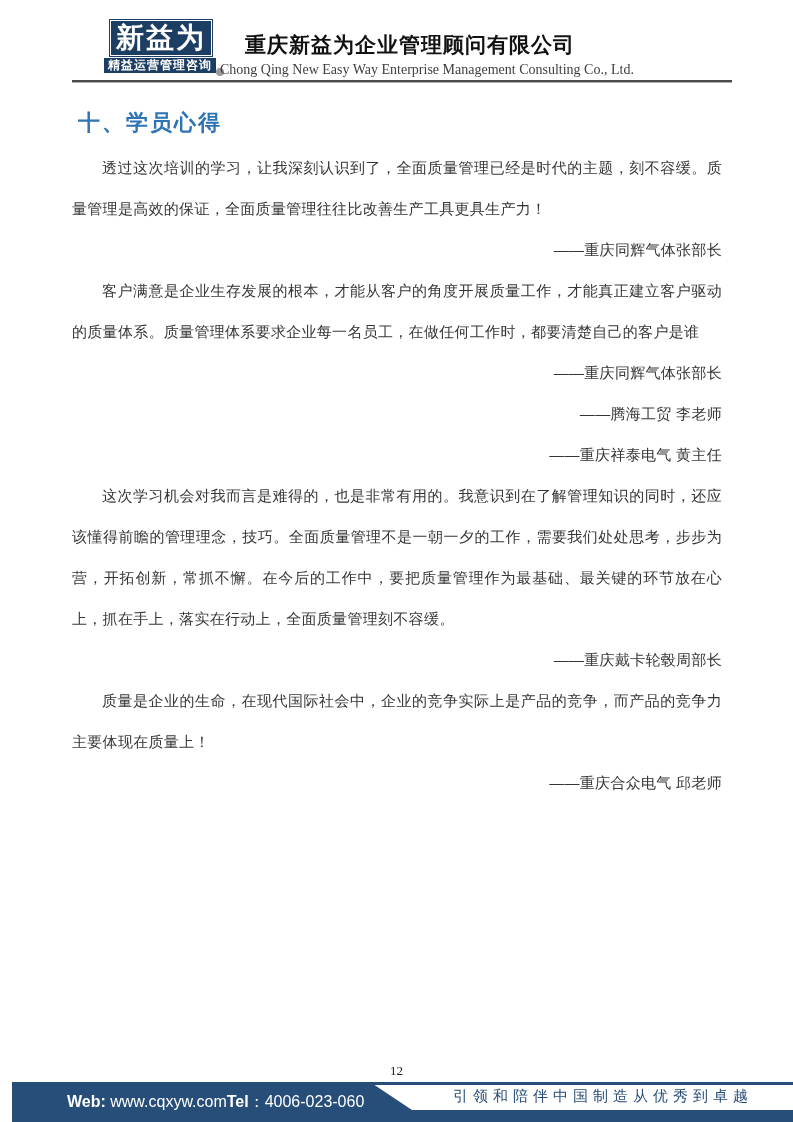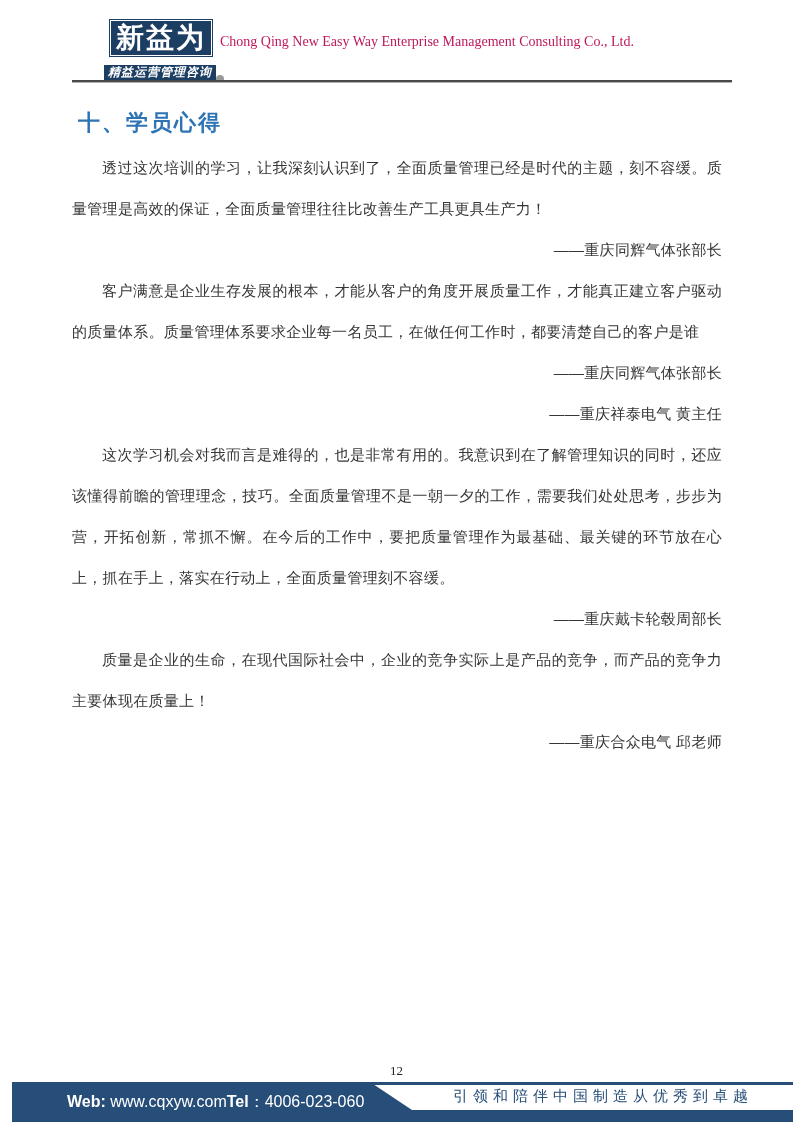--- a/index.html
+++ b/index.html
@@ -17,41 +17,40 @@
   
   .logo { position: absolute; left: 104px; top: 20px; width: 118px; }
   .logo-box {
     width: 102px; height: 36px; margin-left: 6px;
     background: #1d3e63; color: #ffffff;
     font-size: 28px; font-weight: bold; letter-spacing: 2px;
     display: flex; align-items: center; justify-content: center;
     border: 1px solid #ffffff; outline: 1px solid #1d3e63;
   }
   .logo-bar {
-    width: 112px; height: 15px; margin-top: 9px;
+    width: 112px; height: 15px; margin-top: 2px;
     background: #1d3e63; color: #ffffff;
     font-size: 12px; font-weight: bold; letter-spacing: 1px;
     display: flex; align-items: center; justify-content: center;
     white-space: nowrap;
-    font-style: italic;
   }
   .logo-dot {
     position: absolute; right: -2px; bottom: -3px;
     width: 8px; height: 8px; border-radius: 50%;
     background: #9a9a9a;
   }
   .company { position: absolute; left: 220px; top: 31px; width: 380px; text-align: center; }
   .company-cn {
     font-size: 21px; font-weight: bold; color: #111111;
     letter-spacing: 1px; white-space: nowrap;
   }
   .company-en {
     margin-top: 3px;
     font-family: "Liberation Serif", serif;
-    font-size: 14px; color: #be185d; white-space: nowrap;
+    font-size: 14px; color: #404040; white-space: nowrap;
   }
   .header-rule {
     position: absolute; left: 72px; top: 80px; width: 660px; height: 3px;
     background: #4a4a4a; border-bottom: 1px solid #b0b0b0;
   }
 
   
   .doc-title {
     position: absolute; left: 78px; top: 108px;
     font-size: 22px; font-weight: bold; color: #2e74b5; letter-spacing: 2px;
@@ -99,33 +98,35 @@
 <body>
 
 <div class="page">
 
   <div class="logo">
     <div class="logo-box">新益为</div>
     <div class="logo-bar">精益运营管理咨询</div>
     <div class="logo-dot"></div>
   </div>
   <div class="company">
+    <div class="company-cn">重庆新益为企业管理顾问有限公司</div>
     <div class="company-en">Chong Qing New Easy Way Enterprise Management Consulting Co., Ltd.</div>
   </div>
   <div class="header-rule"></div>
 
   <div class="doc-title">十、学员心得</div>
 
   <div class="body-text">
     <div class="para">透过这次培训的学习，让我深刻认识到了，全面质量管理已经是时代的主题，刻不容缓。质量管理是高效的保证，全面质量管理往往比改善生产工具更具生产力！</div>
     <div class="attr">——重庆同辉气体张部长</div>
 
     <div class="para">客户满意是企业生存发展的根本，才能从客户的角度开展质量工作，才能真正建立客户驱动的质量体系。质量管理体系要求企业每一名员工，在做任何工作时，都要清楚自己的客户是谁</div>
     <div class="attr">——重庆同辉气体张部长</div>
 
+    <div class="attr">——腾海工贸 李老师</div>
 
     <div class="attr">——重庆祥泰电气 黄主任</div>
 
     <div class="para">这次学习机会对我而言是难得的，也是非常有用的。我意识到在了解管理知识的同时，还应该懂得前瞻的管理理念，技巧。全面质量管理不是一朝一夕的工作，需要我们处处思考，步步为营，开拓创新，常抓不懈。在今后的工作中，要把质量管理作为最基础、最关键的环节放在心上，抓在手上，落实在行动上，全面质量管理刻不容缓。</div>
     <div class="attr">——重庆戴卡轮毂周部长</div>
 
     <div class="para">质量是企业的生命，在现代国际社会中，企业的竞争实际上是产品的竞争，而产品的竞争力主要体现在质量上！</div>
     <div class="attr">——重庆合众电气 邱老师</div>
   </div>
 

